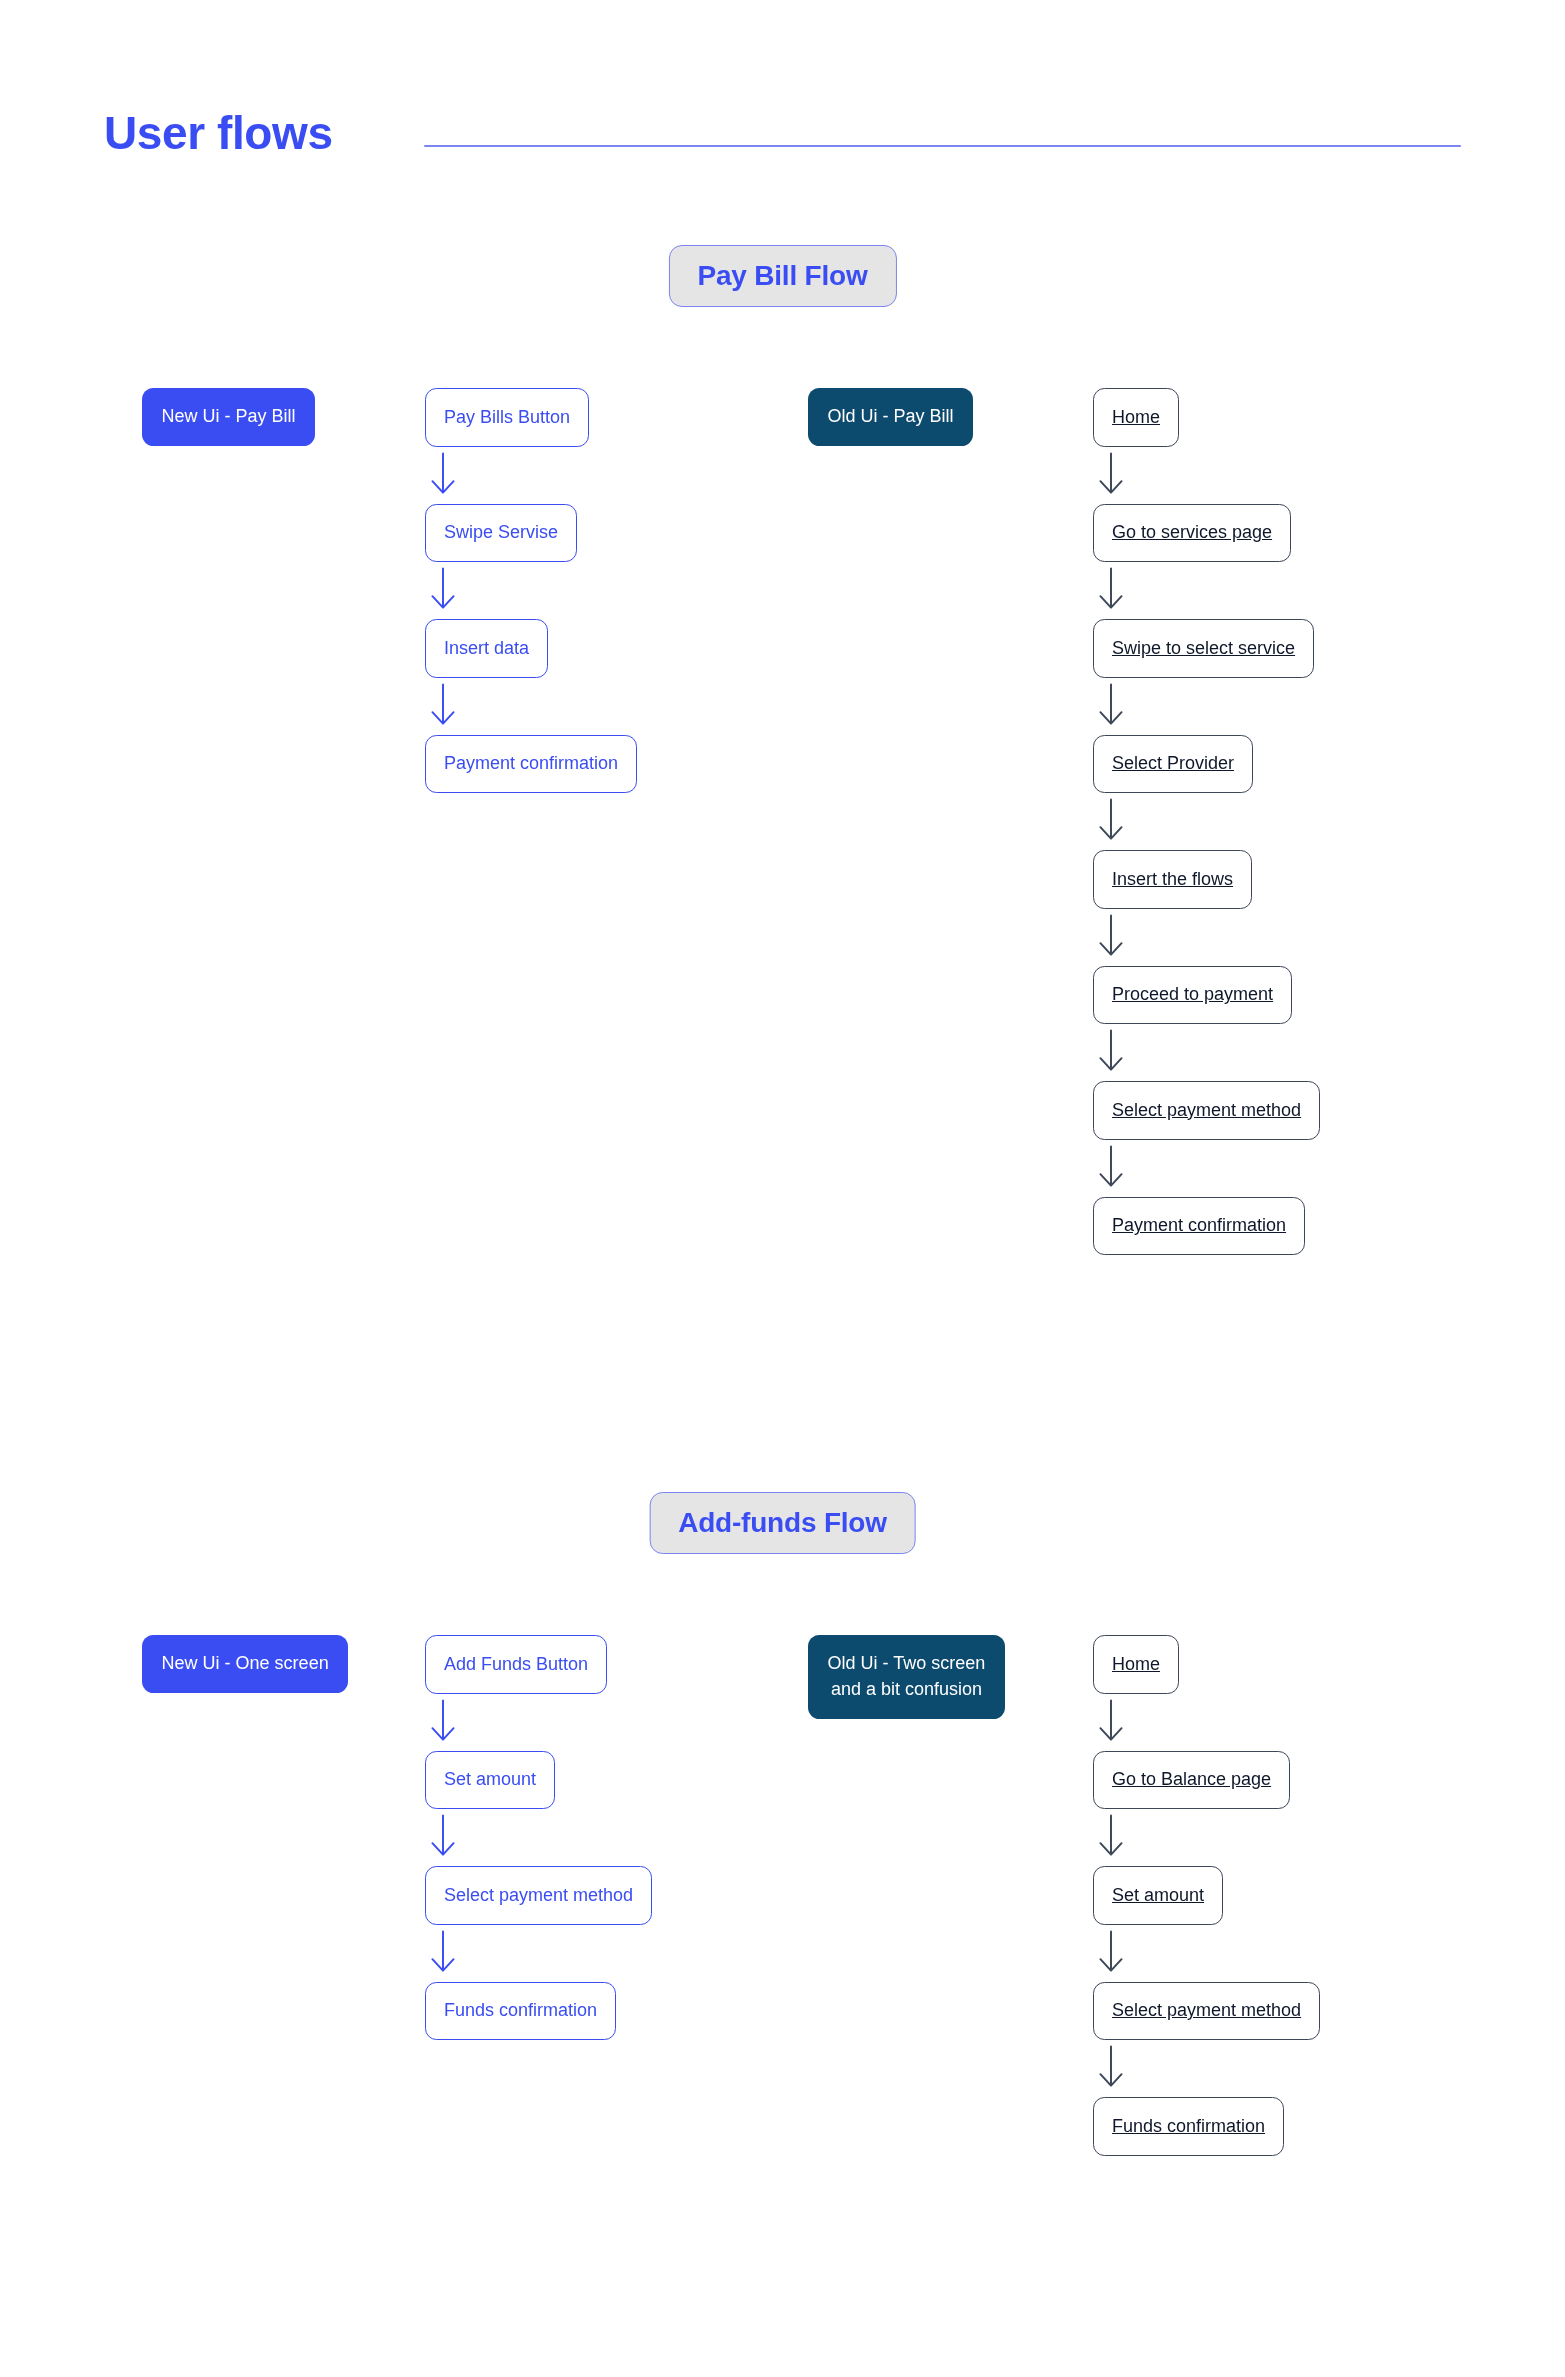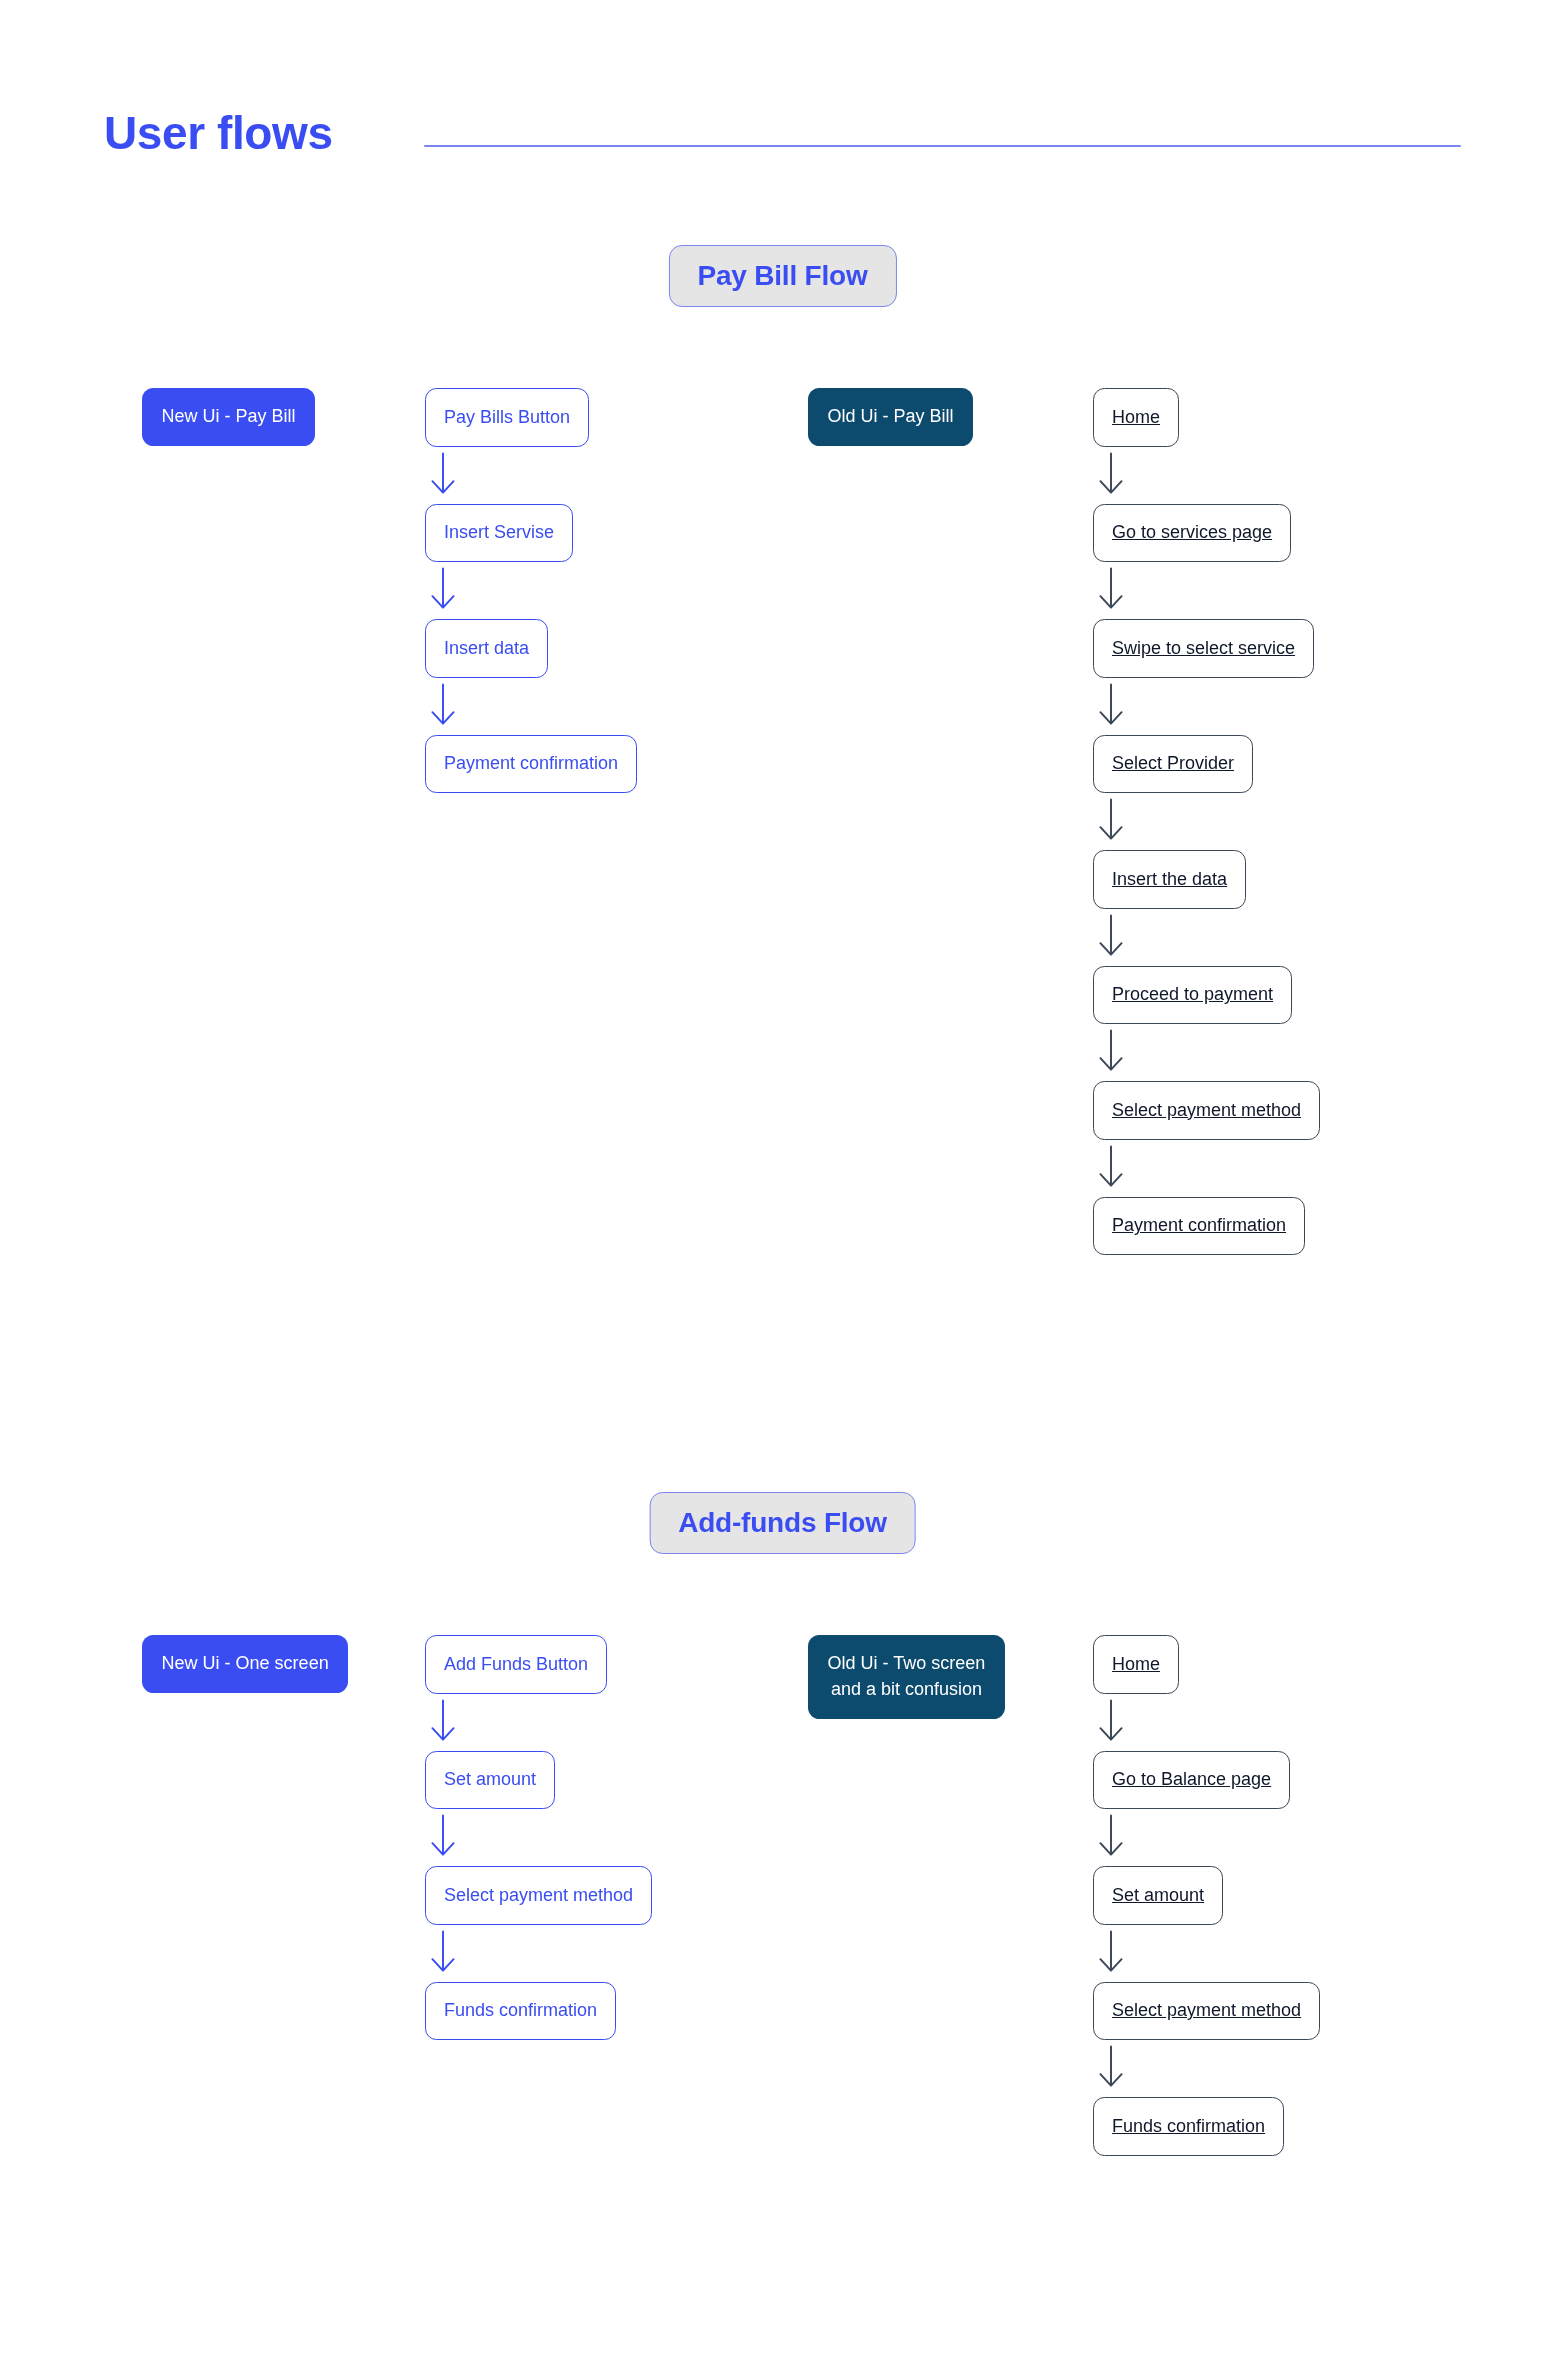--- a/index.html
+++ b/index.html
@@ -147,21 +147,21 @@
       <div class="badge badge-new">New Ui - Pay Bill</div>
     </div>
 
     <div class="col col-flow-new flow-new">
       <span class="step">Pay Bills Button</span>
       <span class="arrow">
           <svg width="36" height="57" viewBox="0 0 44 70" fill="none">
             <path d="M22 8 V54 M9 42 L22 56 L35 42" stroke-width="2.4" stroke-linecap="round" stroke-linejoin="round" fill="none"></path>
           </svg>
         </span>
-      <span class="step">Insert Servise</span>
+      <span class="step">Swipe Servise</span>
       <span class="arrow">
           <svg width="36" height="57" viewBox="0 0 44 70" fill="none">
             <path d="M22 8 V54 M9 42 L22 56 L35 42" stroke-width="2.4" stroke-linecap="round" stroke-linejoin="round" fill="none"></path>
           </svg>
         </span>
       <span class="step">Insert data</span>
       <span class="arrow">
           <svg width="36" height="57" viewBox="0 0 44 70" fill="none">
             <path d="M22 8 V54 M9 42 L22 56 L35 42" stroke-width="2.4" stroke-linecap="round" stroke-linejoin="round" fill="none"></path>
           </svg>
@@ -191,21 +191,21 @@
           <svg width="36" height="57" viewBox="0 0 44 70" fill="none">
             <path d="M22 8 V54 M9 42 L22 56 L35 42" stroke-width="2.4" stroke-linecap="round" stroke-linejoin="round" fill="none"></path>
           </svg>
         </span>
       <span class="step">Select Provider</span>
       <span class="arrow">
           <svg width="36" height="57" viewBox="0 0 44 70" fill="none">
             <path d="M22 8 V54 M9 42 L22 56 L35 42" stroke-width="2.4" stroke-linecap="round" stroke-linejoin="round" fill="none"></path>
           </svg>
         </span>
-      <span class="step">Insert the data</span>
+      <span class="step">Insert the flows</span>
       <span class="arrow">
           <svg width="36" height="57" viewBox="0 0 44 70" fill="none">
             <path d="M22 8 V54 M9 42 L22 56 L35 42" stroke-width="2.4" stroke-linecap="round" stroke-linejoin="round" fill="none"></path>
           </svg>
         </span>
       <span class="step">Proceed to payment</span>
       <span class="arrow">
           <svg width="36" height="57" viewBox="0 0 44 70" fill="none">
             <path d="M22 8 V54 M9 42 L22 56 L35 42" stroke-width="2.4" stroke-linecap="round" stroke-linejoin="round" fill="none"></path>
           </svg>

